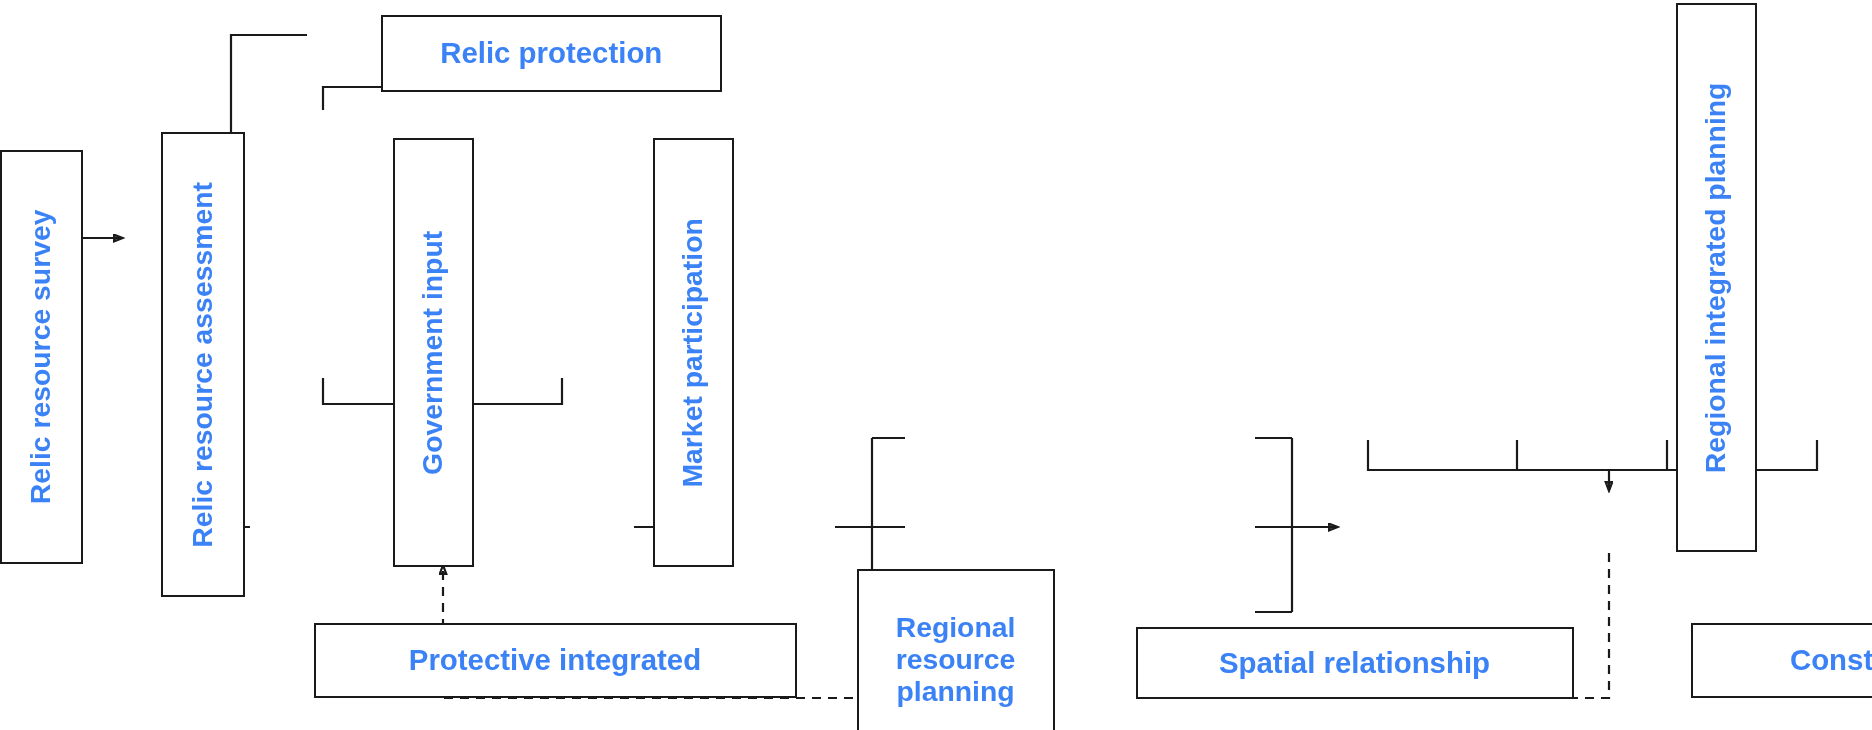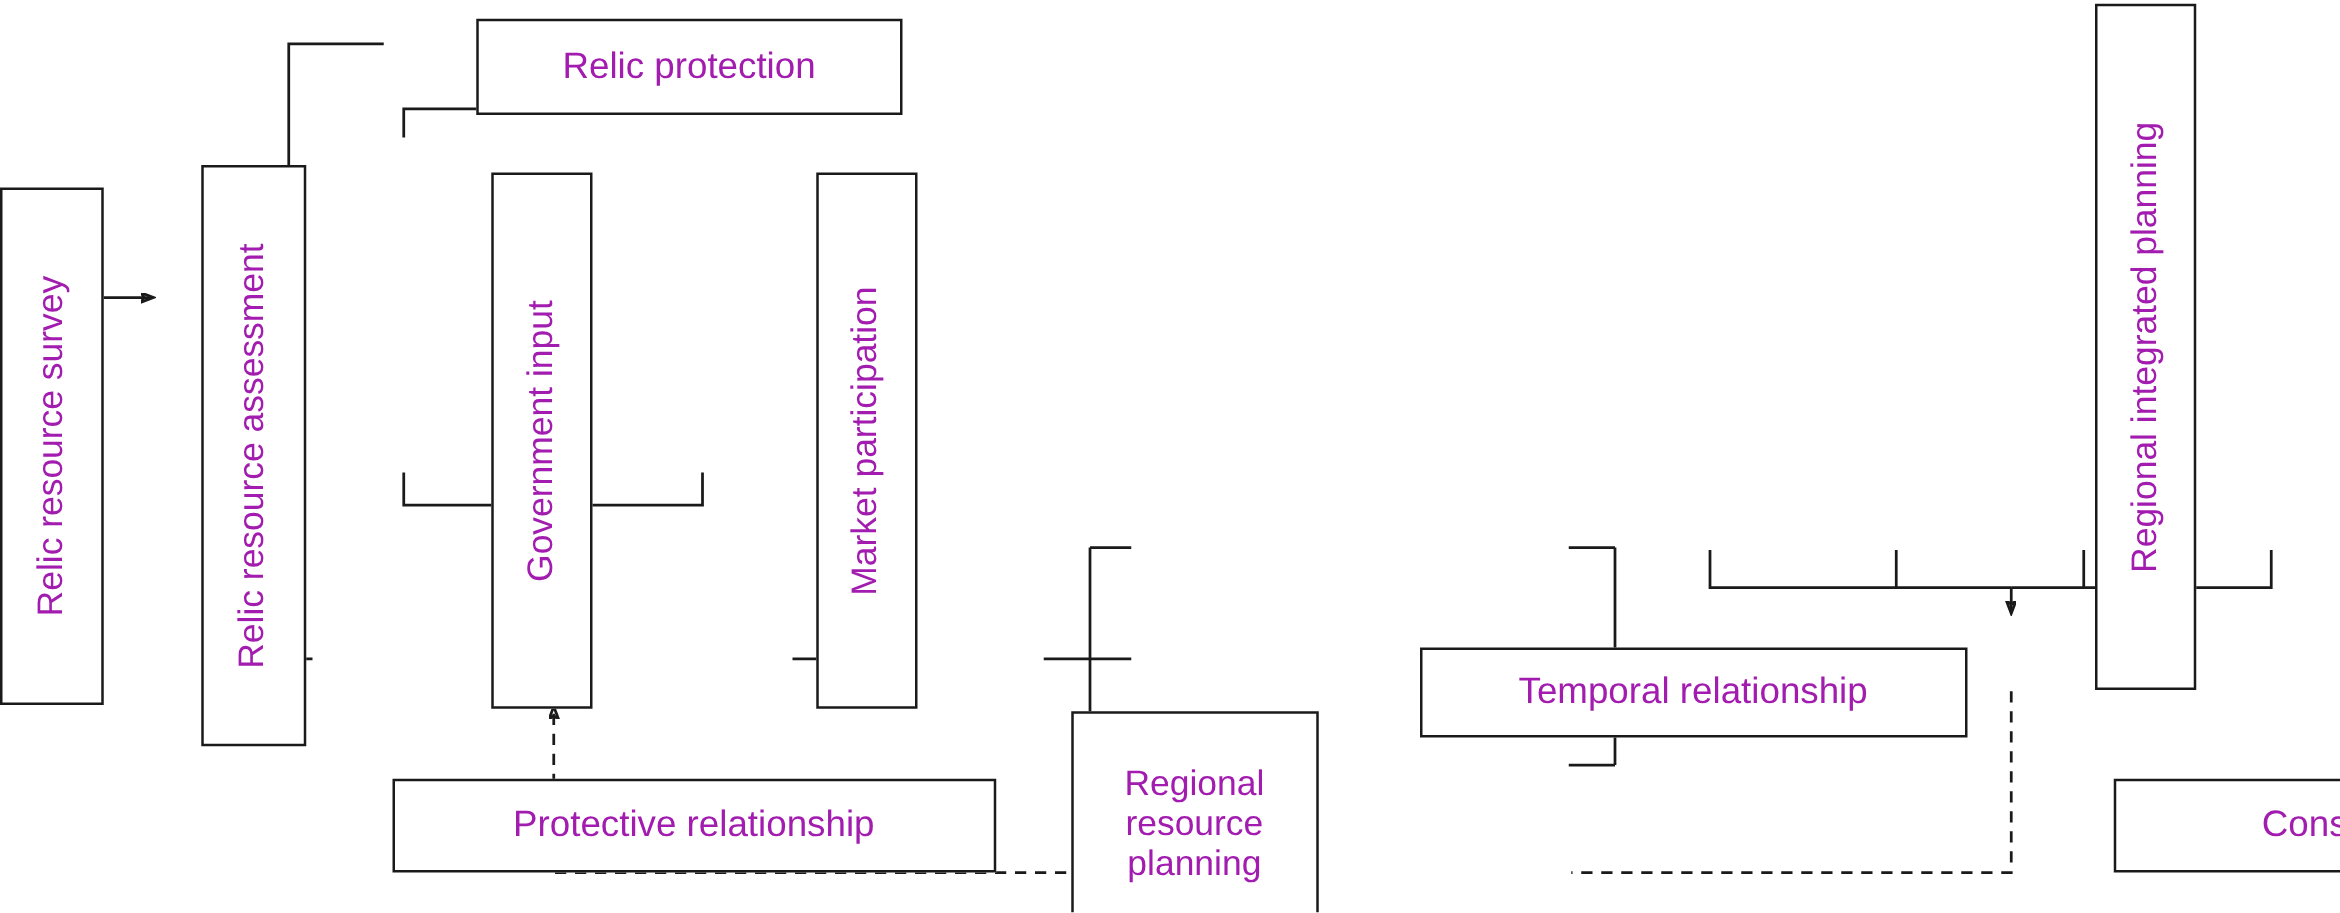--- a/index.html
+++ b/index.html
@@ -17,23 +17,24 @@
   }
   .node {
     position: absolute;
     box-sizing: border-box;
     border: 2px solid #1a1a1a;
     background: #ffffff;
     display: flex;
     align-items: center;
     justify-content: center;
     text-align: center;
-    color: #a21caf;
+    color: #3b82f6;
     line-height: 1.12;
     z-index: 3;
+    font-weight: bold;
   }
   .node .lbl {
     display: block;
     white-space: pre-line;
   }
   .vert .lbl {
     transform: rotate(-90deg);
     white-space: nowrap;
   }
   .vert {
@@ -121,33 +122,33 @@
 
   <div class="node vert" style="left: 393px; top: 138px; width: 81px; height: 429px; font-size: 28.35px;">
     <span class="lbl">Government input</span>
   </div>
 
   <div class="node vert" style="left: 652.5px; top: 138px; width: 81px; height: 429px; font-size: 28.35px;">
     <span class="lbl">Market participation</span>
   </div>
 
   <div class="node" style="left: 313.5px; top: 622.5px; width: 483px; height: 75px; font-size: 29.4px;">
-    <span class="lbl">Protective relationship</span>
+    <span class="lbl">Protective integrated</span>
   </div>
 
   <div class="node" style="left: 856.5px; top: 568.5px; width: 198px; height: 183px; font-size: 28.35px;">
     <span class="lbl">Regional
 resource
 planning</span>
   </div>
 
-  <div class="node" style="left: 1135.5px; top: 517.5px; width: 438px; height: 72px; font-size: 29.4px;">
-    <span class="lbl">Temporal relationship</span>
+
+  <div class="node" style="left: 1135.5px; top: 627px; width: 438px; height: 72px; font-size: 29.4px;">
+    <span class="lbl">Spatial relationship</span>
   </div>
-
 
   <div class="node vert" style="left: 1675.5px; top: 3px; width: 81px; height: 549px; font-size: 28.35px;">
     <span class="lbl">Regional integrated planning</span>
   </div>
 
   <div class="node" style="left: 1690.5px; top: 622.5px; width: 667.5px; height: 75px; font-size: 29.4px;">
     <span class="lbl">Construction and implementation</span>
   </div>
 
 </div>

